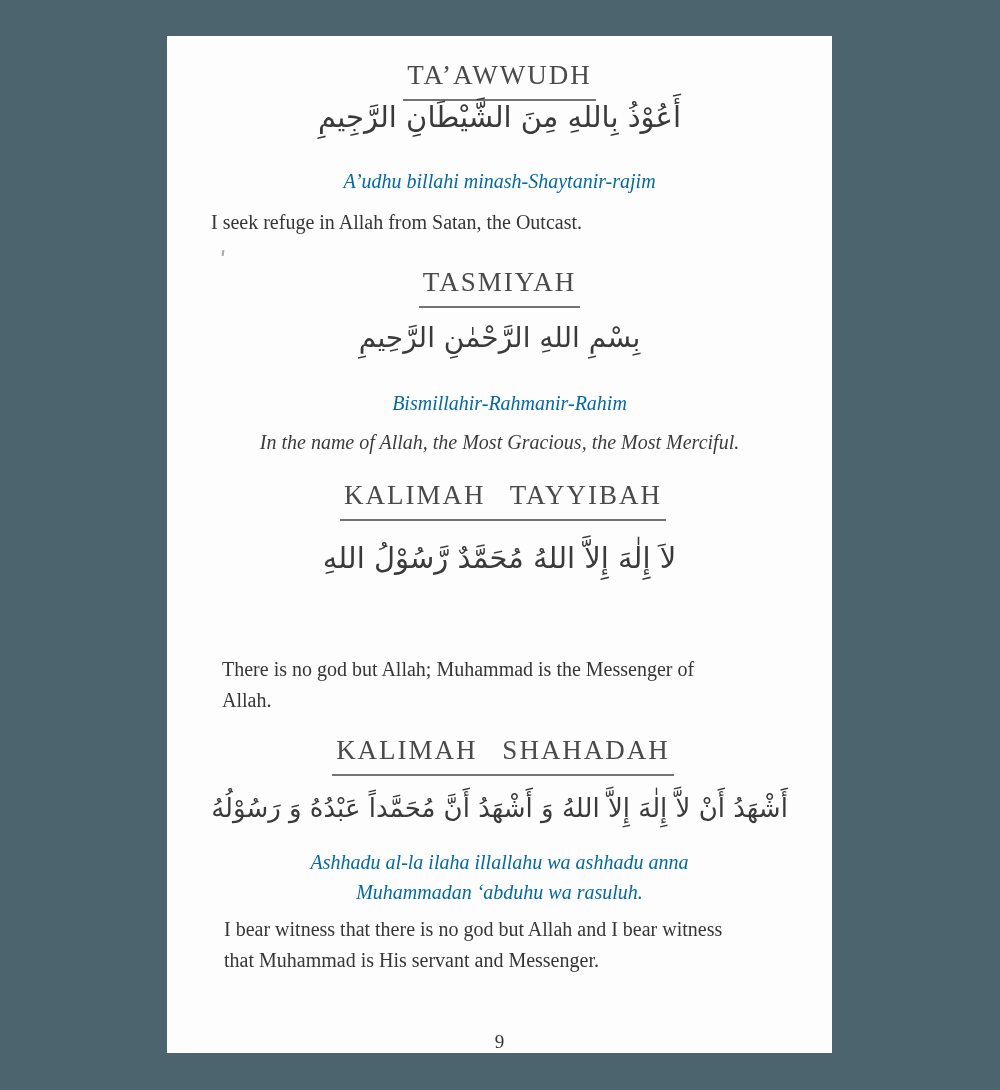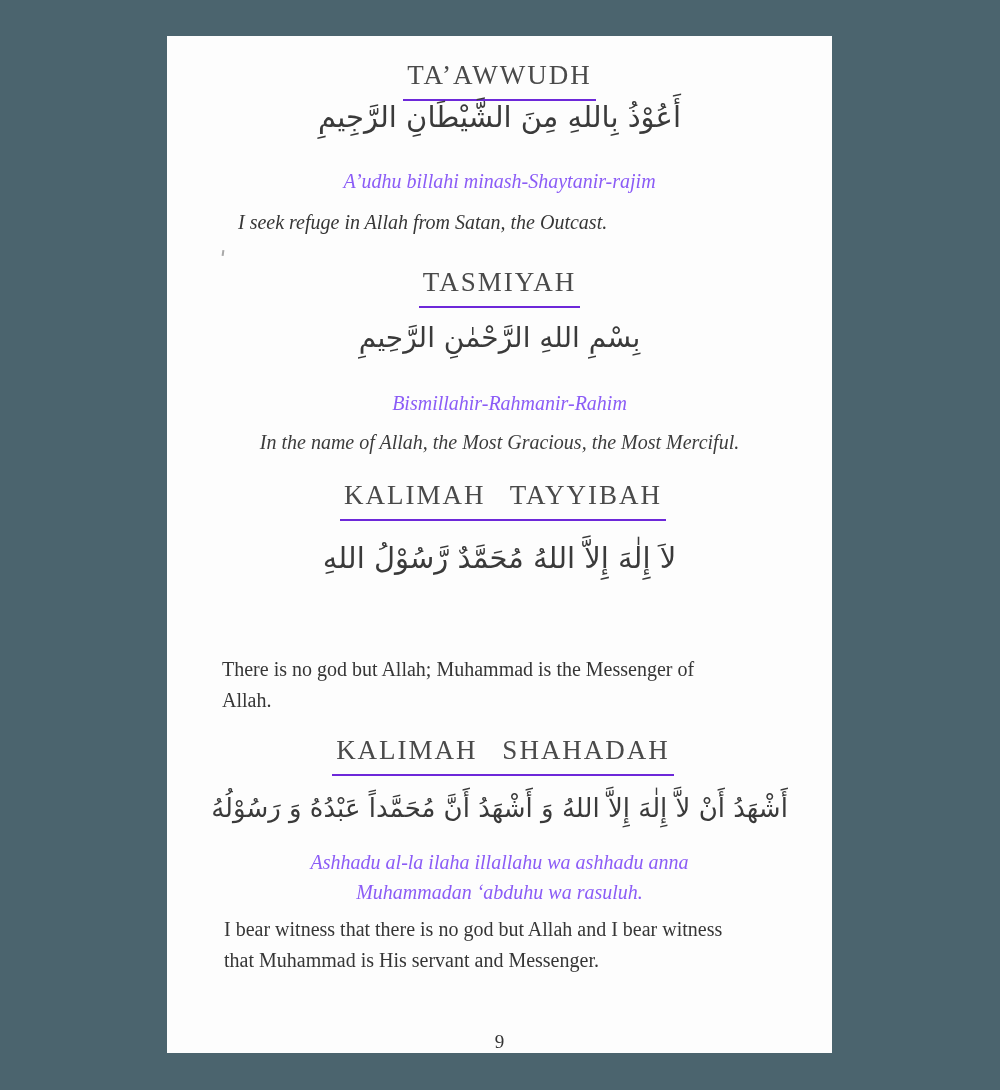--- a/index.html
+++ b/index.html
@@ -31,36 +31,36 @@
   }
   .title {
     font-size: 27px;
     letter-spacing: 2px;
     color: #4a4a4a;
     font-weight: normal;
   }
   .title .title-inner {
     display: inline-block;
     padding: 0 4px 8px 4px;
-    border-bottom: 2px solid #6d28d9;
+    border-bottom: 2px solid #737373;
   }
   .title.two-words {
     word-spacing: 16px;
     padding-left: 7px;
   }
   .arabic {
     direction: rtl;
     font-family: "DejaVu Sans", sans-serif;
     color: #3a3a3a;
     line-height: 52px;
   }
   .translit {
     font-style: italic;
     font-size: 20px;
-    color: #8b5cf6;
+    color: #0369a1;
     line-height: 30px;
   }
   .translation-centered {
     font-style: italic;
     font-size: 20px;
     color: #3c3c3c;
   }
   .paragraph {
     position: absolute;
     font-size: 20px;
@@ -83,21 +83,21 @@
     top: 214px;
     width: 2px;
     height: 6px;
     background: #a8a8a8;
     transform: rotate(8deg);
   }
   
   .t0 { top: 24px; }
   .a0 { top: 55px; font-size: 29px; }
   .r0 { top: 130px; }
-  .p0 { top: 171px; left: 71px; right: 45px; font-style: italic; }
+  .p0 { top: 171px; left: 44px; right: 45px; }
   .t1 { top: 231px; }
   .a1 { top: 276px; font-size: 28px; }
   .r1 { top: 352px; margin-left: 20px; }
   .x1 { top: 395px; }
   .t2 { top: 444px; }
   .a2 { top: 496px; font-size: 29px; }
   .r2 { top: 576px; }
   .p2 { top: 618px; left: 55px; right: 48px; }
   .t3 { top: 699px; }
   .a3 { top: 746px; font-size: 26px; }

